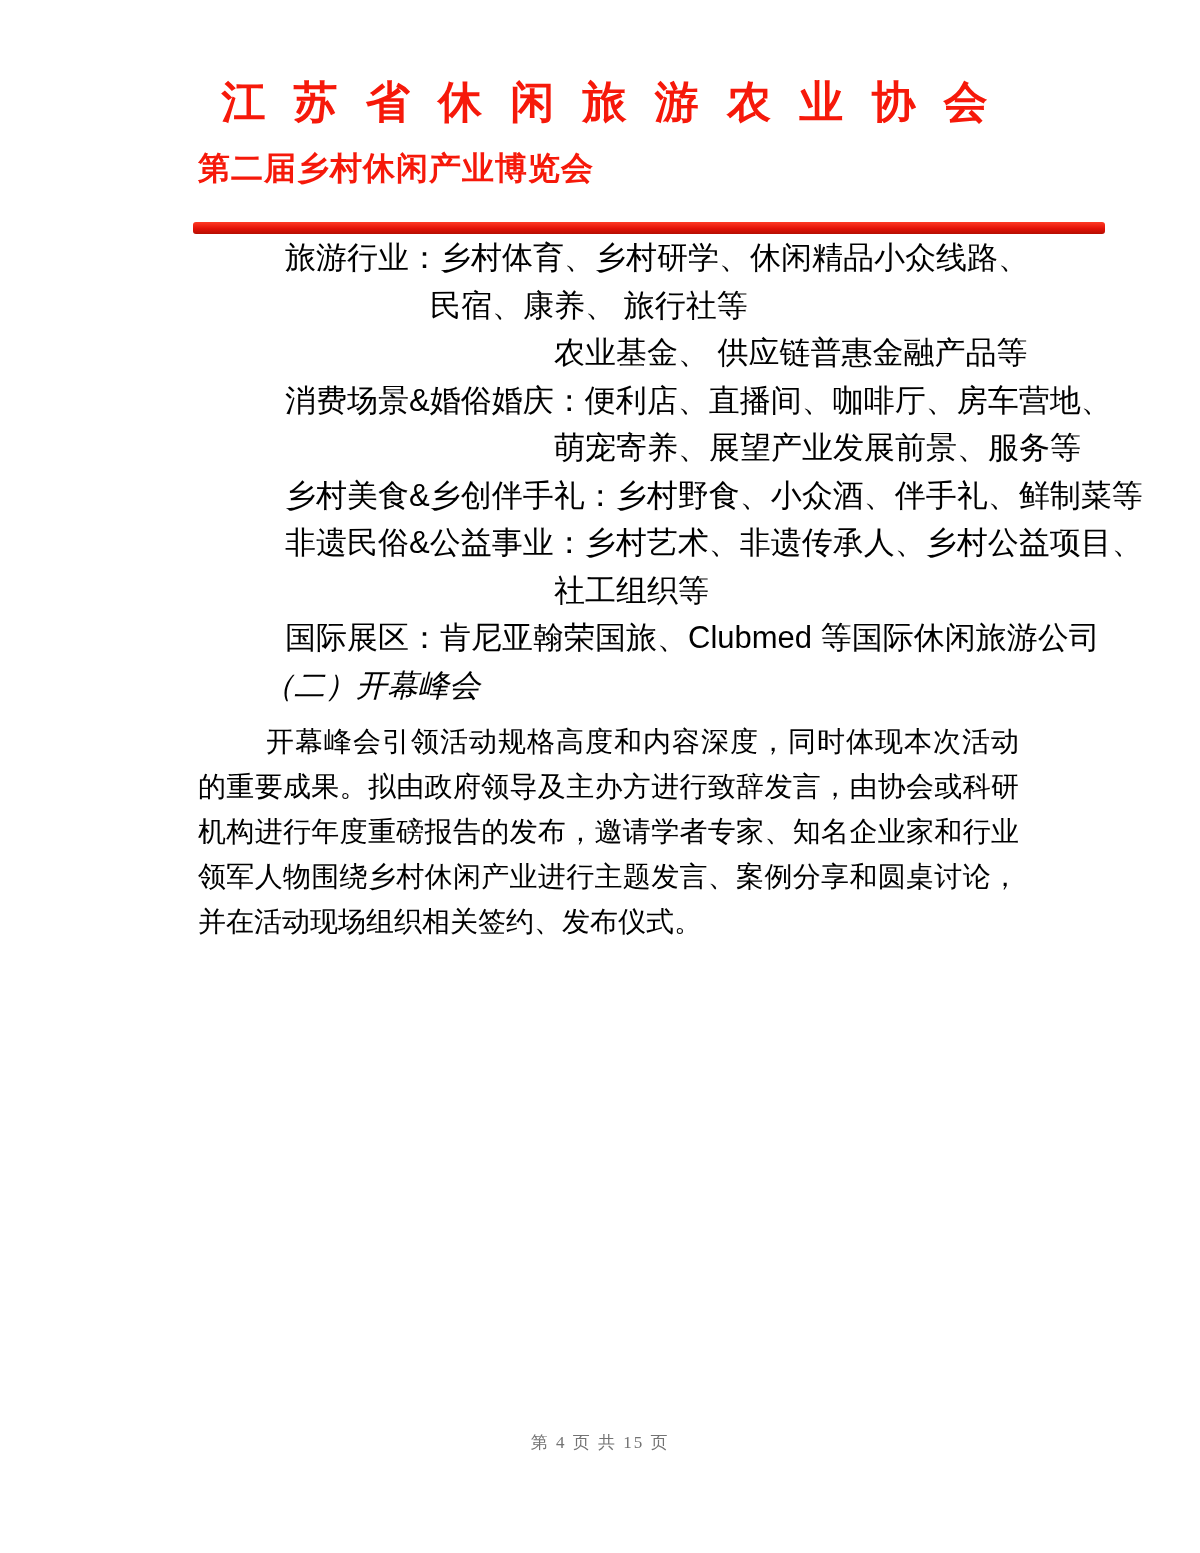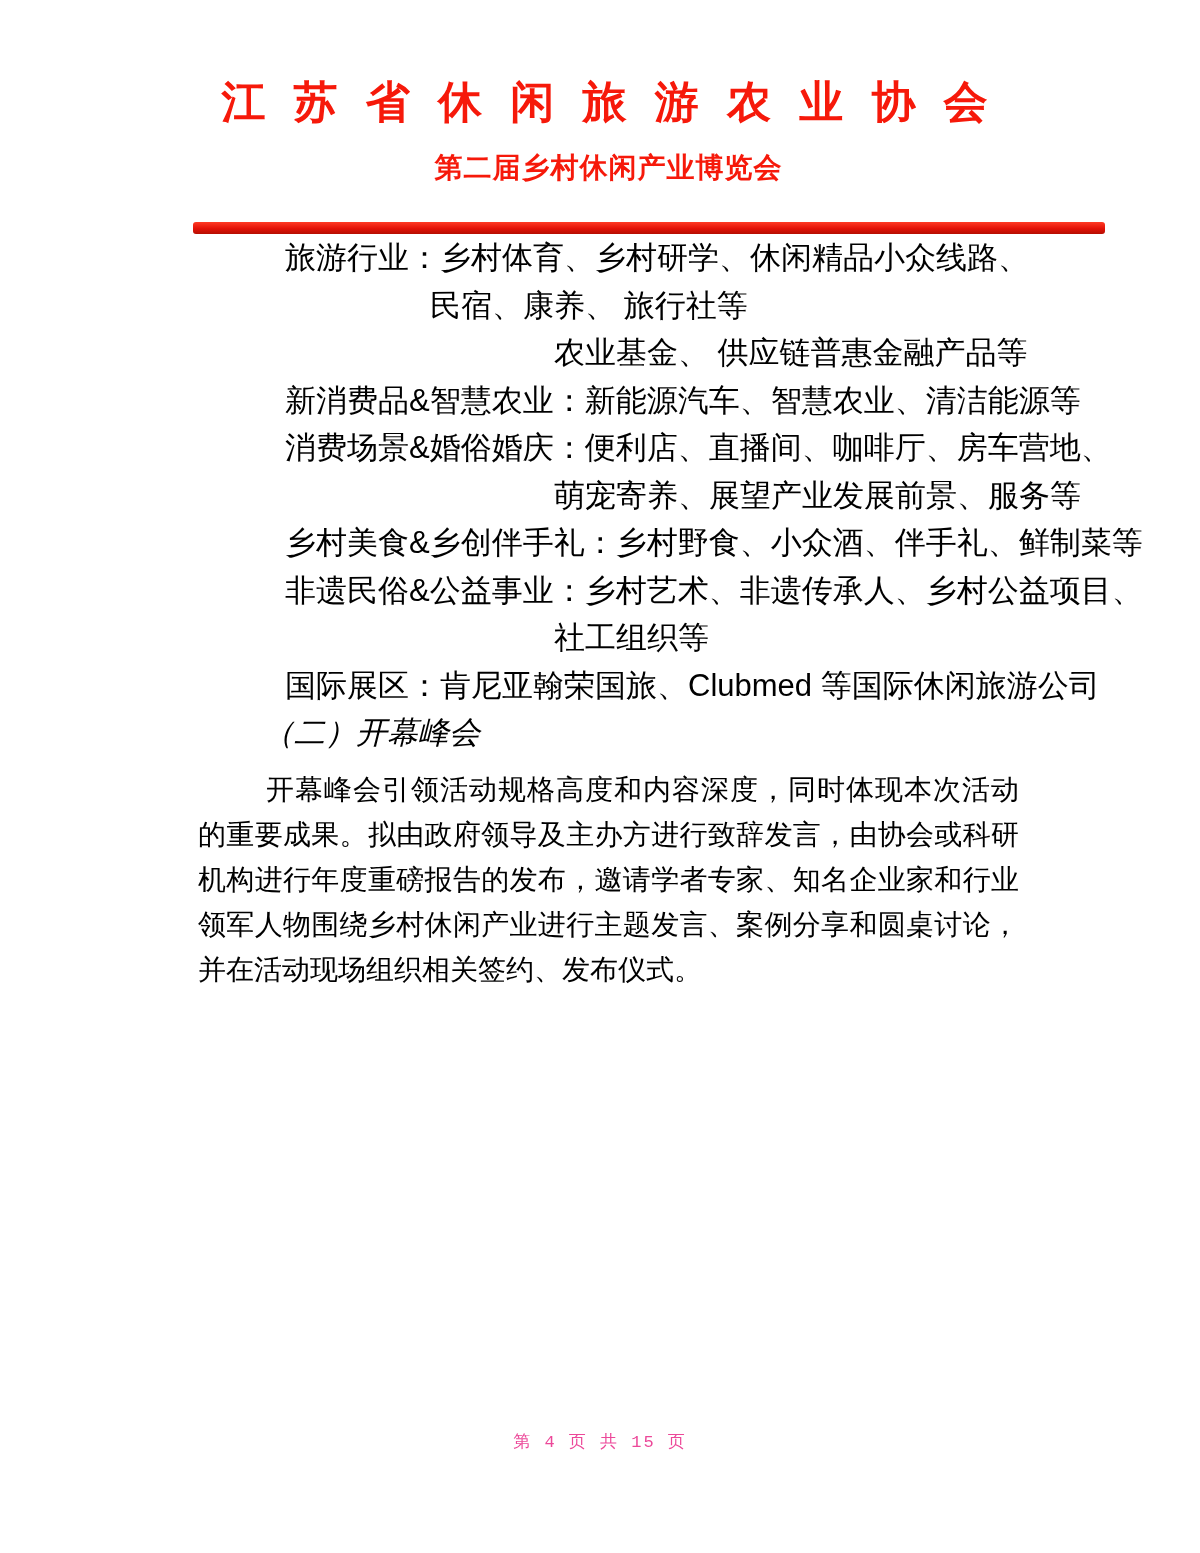--- a/index.html
+++ b/index.html
@@ -29,24 +29,23 @@
     font-weight: bold;
     font-size: 44px;
     line-height: 60px;
     text-align: center;
     letter-spacing: 8px;
     white-space: nowrap;
   }
   .title2 {
     color: var(--title-red);
     font-weight: 900;
-    font-size: 28px;
+    font-size: 32px;
     line-height: 64px;
     margin-top: 4px;
-    text-align: center;
     letter-spacing: 1px;
     white-space: nowrap;
   }
   .divider {
     margin-top: 22px;
     margin-left: -5px;
     width: 912px;
     height: 12px;
     border-radius: 3px;
     background: linear-gradient(180deg, var(--divider-red-top) 0%, #e31207 55%, var(--divider-red-bottom) 100%);
@@ -84,42 +83,41 @@
   }
   .agenda-body.gap-top { margin-top: 6px; }
 
   
   .page-footer {
     position: absolute;
     left: 0;
     right: 0;
     top: 1432px;
     text-align: center;
-    font-family: Liberation Mono, monospace;
+    font-family: Liberation Serif, serif;
     font-size: 17px;
     line-height: 22px;
     letter-spacing: 2px;
-    color: #ec4899;
+    color: #737373;
   }
 </style>
 </head>
 <body>
 
 <div class="page">
   <div class="content">
 
     <div class="title1">江 苏 省 休 闲 旅 游 农 业 协 会</div>
     <div class="title2">第二届乡村休闲产业博览会</div>
     <div class="divider"></div>
 
     <div class="cat-block">
       <div class="cat-line ind-label">旅游行业：乡村体育、乡村研学、休闲精品小众线路、</div>
       <div class="cat-line ind-mid">民宿、康养、 旅行社等</div>
       <div class="cat-line ind-deep">农业基金、 供应链普惠金融产品等</div>
-      <div class="cat-line ind-label">新消费品&amp;智慧农业：新能源汽车、智慧农业、清洁能源等</div>
       <div class="cat-line ind-label">消费场景&amp;婚俗婚庆：便利店、直播间、咖啡厅、房车营地、</div>
       <div class="cat-line ind-deep">萌宠寄养、展望产业发展前景、服务等</div>
       <div class="cat-line ind-label">乡村美食&amp;乡创伴手礼：乡村野食、小众酒、伴手礼、鲜制菜等</div>
       <div class="cat-line ind-label">非遗民俗&amp;公益事业：乡村艺术、非遗传承人、乡村公益项目、</div>
       <div class="cat-line ind-deep">社工组织等</div>
       <div class="cat-line ind-label">国际展区：肯尼亚翰荣国旅、Clubmed 等国际休闲旅游公司</div>
       <div class="cat-line section-heading">（二）开幕峰会</div>
     </div>
 
     <p class="para-main">开幕峰会引领活动规格高度和内容深度，同时体现本次活动的重要成果。拟由政府领导及主办方进行致辞发言，由协会或科研机构进行年度重磅报告的发布，邀请学者专家、知名企业家和行业领军人物围绕乡村休闲产业进行主题发言、案例分享和圆桌讨论，并在活动现场组织相关签约、发布仪式。</p>

